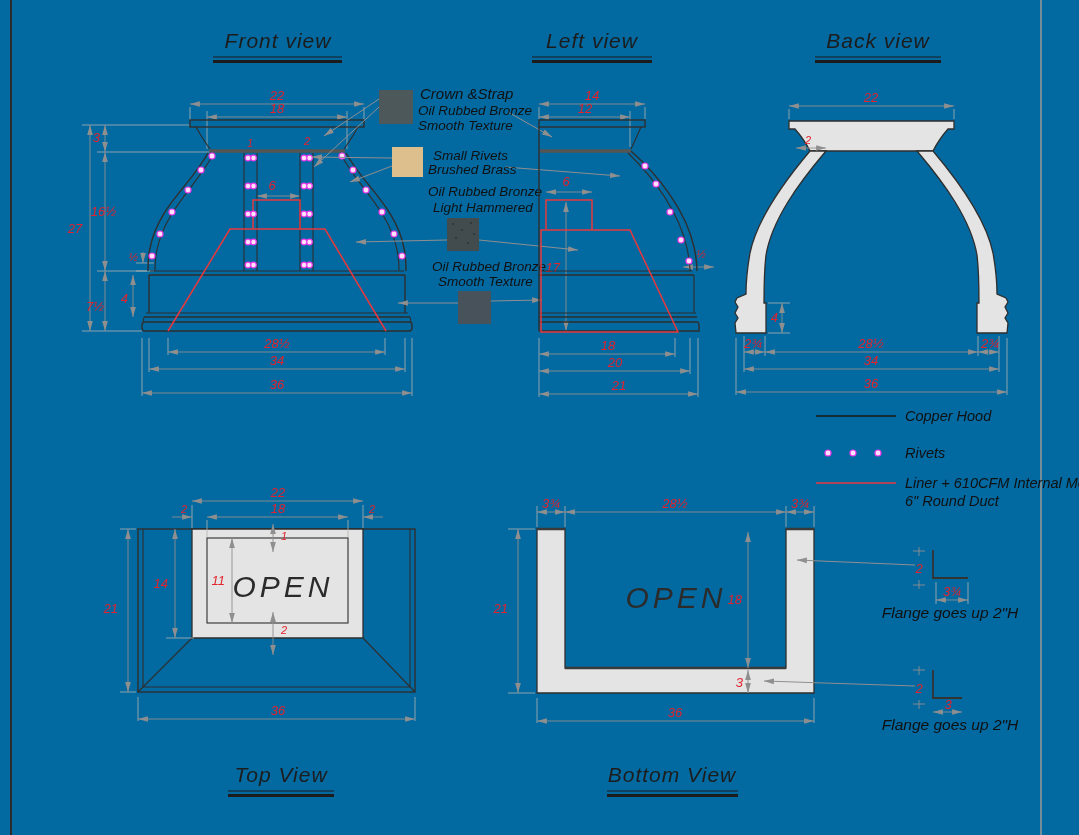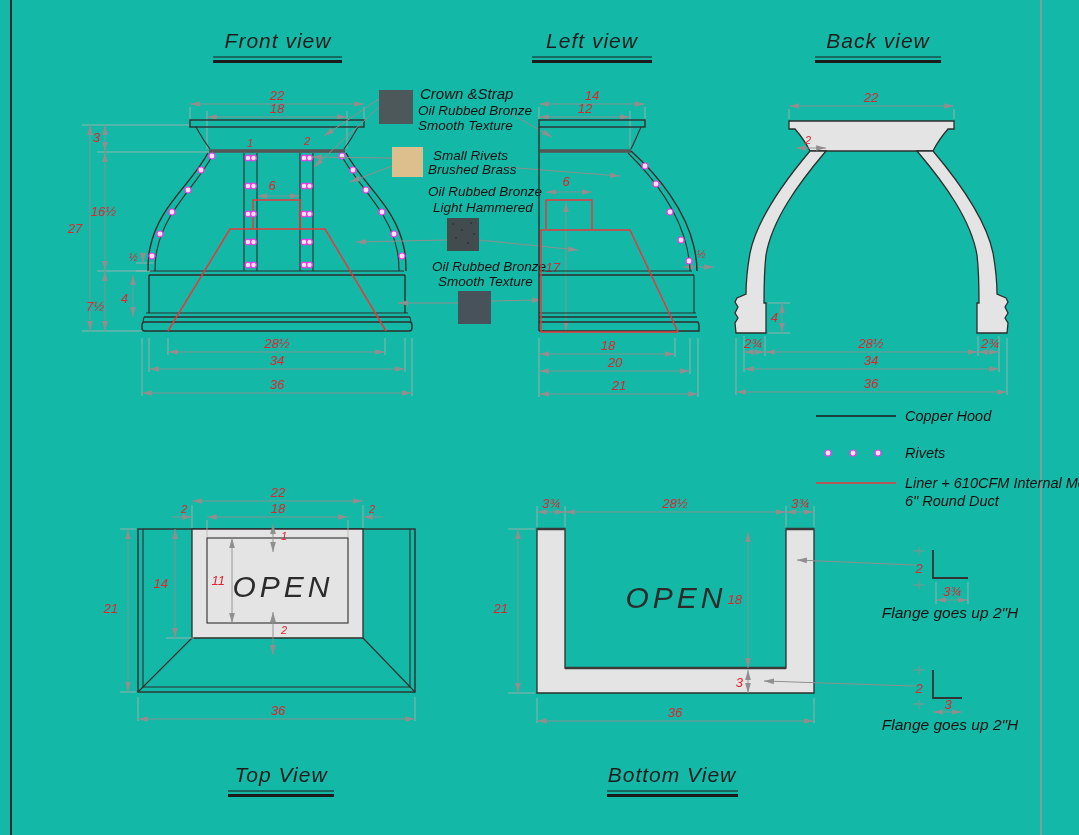--- a/index.html
+++ b/index.html
@@ -1,16 +1,16 @@
 <!DOCTYPE html>
 <html><head>
 <meta charset="utf-8">
 <style>
   html,body{margin:0;padding:0;background:#ffffff;}
-  .sheet{position:relative;width:1079px;height:835px;background:#14b8a6;overflow:hidden;}
+  .sheet{position:relative;width:1079px;height:835px;background:#0369a1;overflow:hidden;}
   svg text{font-family:"Liberation Sans",sans-serif;font-style:italic;}
   .dim-t{fill:#e3232e;font-size:13px;}
   .dim-s{fill:#e3232e;font-size:11px;}
   .title-t{fill:#1c1c1c;font-size:21px;letter-spacing:1px;}
   .open-t{fill:#2b2b2b;font-size:30px;letter-spacing:4px;}
   .callout-t{fill:#101010;font-size:13.5px;}
   .callout-big{fill:#101010;font-size:15px;}
   .legend-t{fill:#101010;font-size:14.5px;}
   .note-t{fill:#101010;font-size:15.5px;}
   .ol{stroke:#2e2e2e;stroke-width:1.4;fill:none;}

